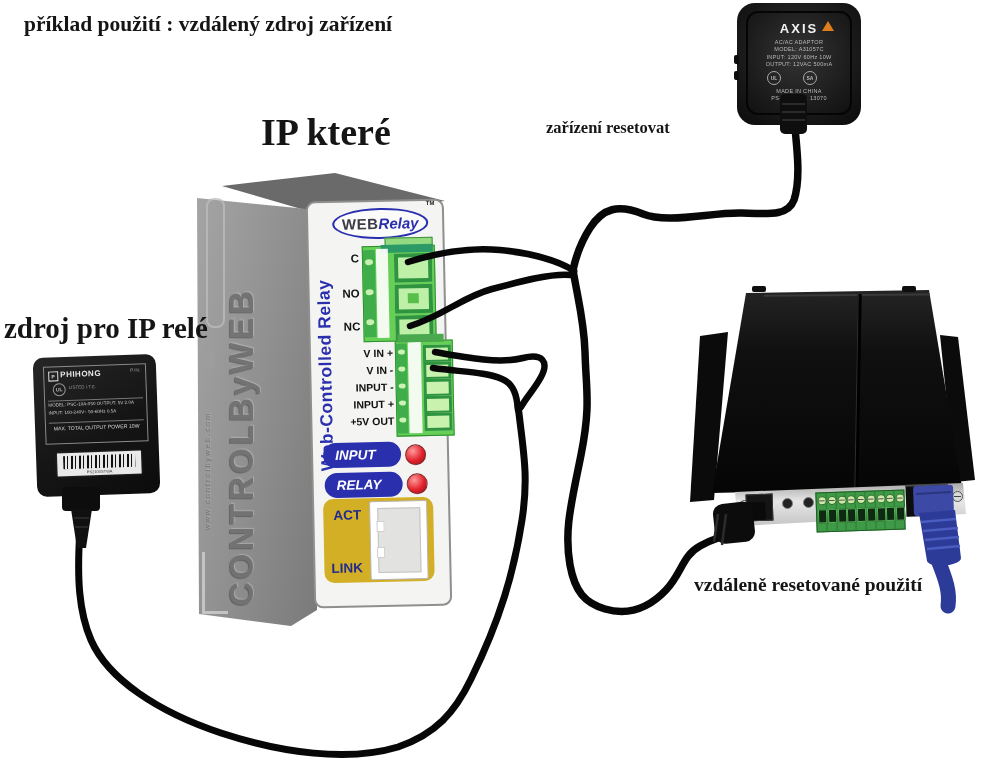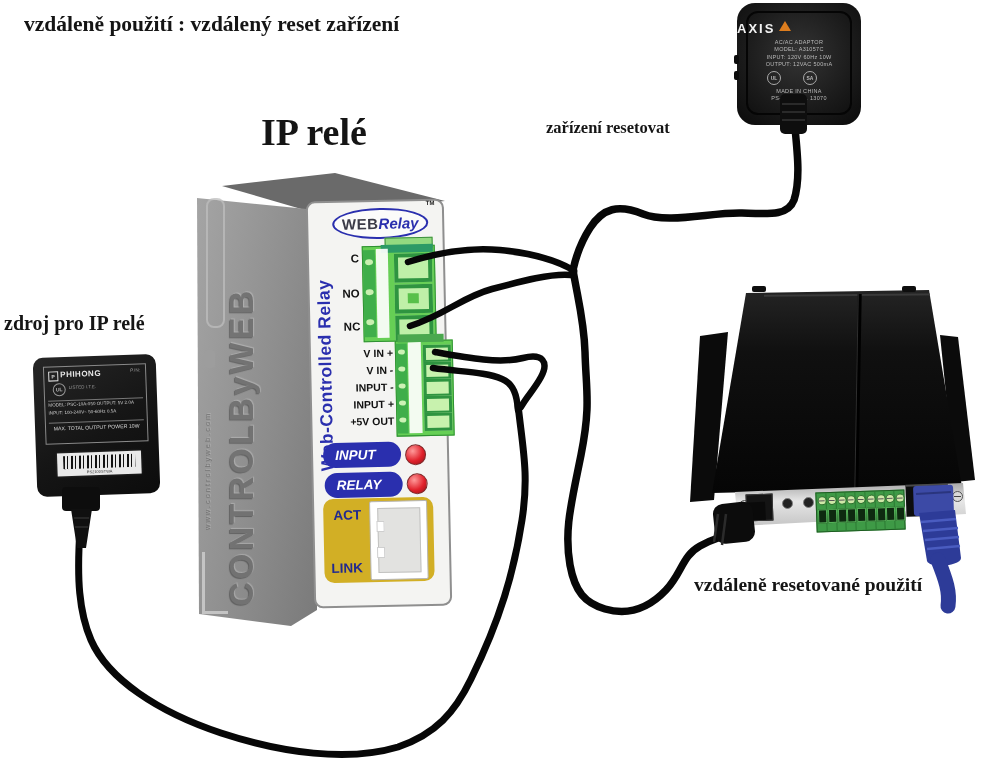--- a/index.html
+++ b/index.html
@@ -4,21 +4,21 @@
 <style>
   html,body{margin:0;padding:0;background:#fff;}
   #canvas{position:relative;width:995px;height:773px;background:#ffffff;overflow:hidden;
           font-family:"Liberation Sans",sans-serif;}
   .abs{position:absolute;}
   
   .caption{position:absolute;font-family:"Liberation Serif",serif;font-weight:bold;color:#151515;z-index:6;white-space:nowrap;}
   #page-title{left:24px;top:12px;font-size:21.5px;}
   #relay-title{left:261px;top:110px;font-size:38px;}
   #axis-label{left:546px;top:116px;font-size:16.5px;line-height:23px;}
-  #phihong-label{left:4px;top:312px;font-size:20px;}
+  #phihong-label{left:4px;top:312px;font-size:29px;}
   #device-label{left:694px;top:574px;font-size:19.5px;}
   
   #relay{left:195px;top:170px;width:266px;height:462px;z-index:2;}
   #relay-topface{left:0;top:0;width:260px;height:60px;background:#6a6a6a;
     clip-path:polygon(27px 16px,140px 3px,250px 31px,120px 43px);}
   #relay-bodyface{left:0;top:0;width:130px;height:462px;
     background:linear-gradient(100deg,#a6a6a6,#8d8d8d 55%,#787878);
     clip-path:polygon(2px 28px,122px 40px,122px 440px,96px 456px,4px 444px);}
   #relay-emboss{left:28px;top:52px;width:64px;height:384px;writing-mode:vertical-rl;
     transform:rotate(180deg);font-weight:bold;font-size:33px;letter-spacing:3px;color:#6e6e6e;
@@ -63,21 +63,21 @@
     background:radial-gradient(circle at 35% 30%,#ff9a9a,#e1222c 55%,#8f0f16);}
   #eth-pad{left:9px;top:296px;width:110px;height:84px;background:#d2af25;border-radius:10px;}
   .eth-txt{position:absolute;color:#222a8e;font-weight:bold;font-size:13.5px;}
   #eth-jack{left:46px;top:3px;width:56px;height:77px;background:#fff;border:1px solid #b5b5b5;border-radius:2px;}
   #eth-inner{left:7px;top:6px;width:41px;height:63px;background:#e2e2e0;border:1px solid #c2c2c0;}
   .eth-notch{position:absolute;left:-2px;width:6px;height:9px;background:#fff;border:1px solid #cfcfcf;}
   
   #axis-adapter{left:737px;top:3px;width:124px;height:122px;border-radius:18px;z-index:2;
     background:radial-gradient(circle at 50% 42%,#343434,#1a1a1a 60%,#0a0a0a);}
   #axis-inner{left:9px;top:8px;right:9px;bottom:10px;border:2px solid #050505;border-radius:12px;}
-  #axis-brand{left:0;top:18px;width:100%;color:#f2f2f2;font-weight:bold;
+  #axis-brand{left:0;top:18px;width:100%;text-align:center;color:#f2f2f2;font-weight:bold;
     font-size:13px;letter-spacing:2px;}
   #axis-tri{position:absolute;margin-left:4px;display:inline-block;width:0;height:0;
     border-left:6px solid transparent;border-right:6px solid transparent;border-bottom:10px solid #dd7d1e;}
   .axis-line{position:absolute;width:100%;text-align:center;color:#b9b9b9;font-size:5.5px;letter-spacing:.3px;}
   .cert-circle{position:absolute;width:12px;height:12px;border:1px solid #aaa;border-radius:50%;
     color:#bbb;font-size:5px;line-height:12px;text-align:center;font-weight:bold;}
   .axis-bump{position:absolute;left:-3px;width:5px;height:9px;background:#0c0c0c;border-radius:2px;}
   
   #phihong-adapter{left:35px;top:356px;width:123px;height:139px;border-radius:10px;z-index:2;
     background:linear-gradient(150deg,#262626,#151515 55%,#0c0c0c);transform:rotate(-2deg);}
@@ -127,22 +127,22 @@
   .term-sq{position:absolute;left:1px;top:16px;width:7px;height:12px;background:#0e2a10;border:1px solid #55b058;}
   #dev-eth{left:216px;top:196px;width:42px;height:30px;background:#0d0d0d;border-top:2px solid #4a4a4a;transform:rotate(-2deg);}
   
   #cables{position:absolute;left:0;top:0;z-index:4;pointer-events:none;}
 </style>
 </head>
 <body>
 
 <div id="canvas">
 
-  <div class="caption" id="page-title">vzdáleně použití : vzdálený reset zařízení</div>
-  <div class="caption" id="relay-title">IP relé</div>
+  <div class="caption" id="page-title">příklad použití : vzdálený zdroj zařízení</div>
+  <div class="caption" id="relay-title">IP které</div>
   <div class="caption" id="axis-label">
     <div>zařízení resetovat</div>
   </div>
   <div class="caption" id="phihong-label">zdroj pro IP relé</div>
   <div class="caption" id="device-label">vzdáleně resetované použití</div>
 
   <div class="abs" id="relay">
     <div class="abs" id="relay-topface"></div>
     <div class="abs" id="relay-bodyface"></div>
     <div class="abs" id="relay-emboss">CONTROLByWEB</div>

